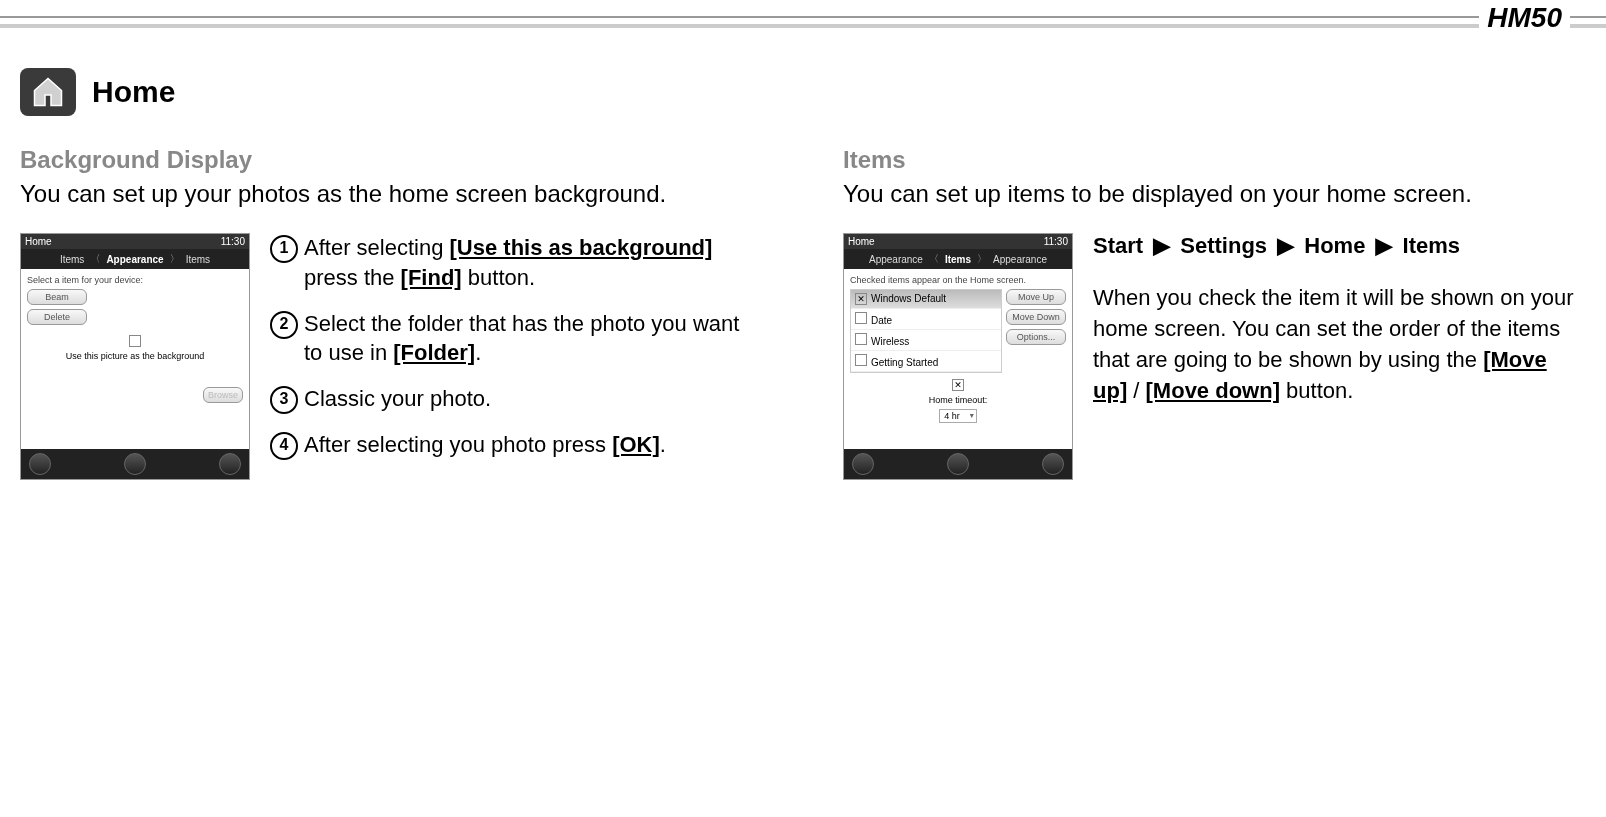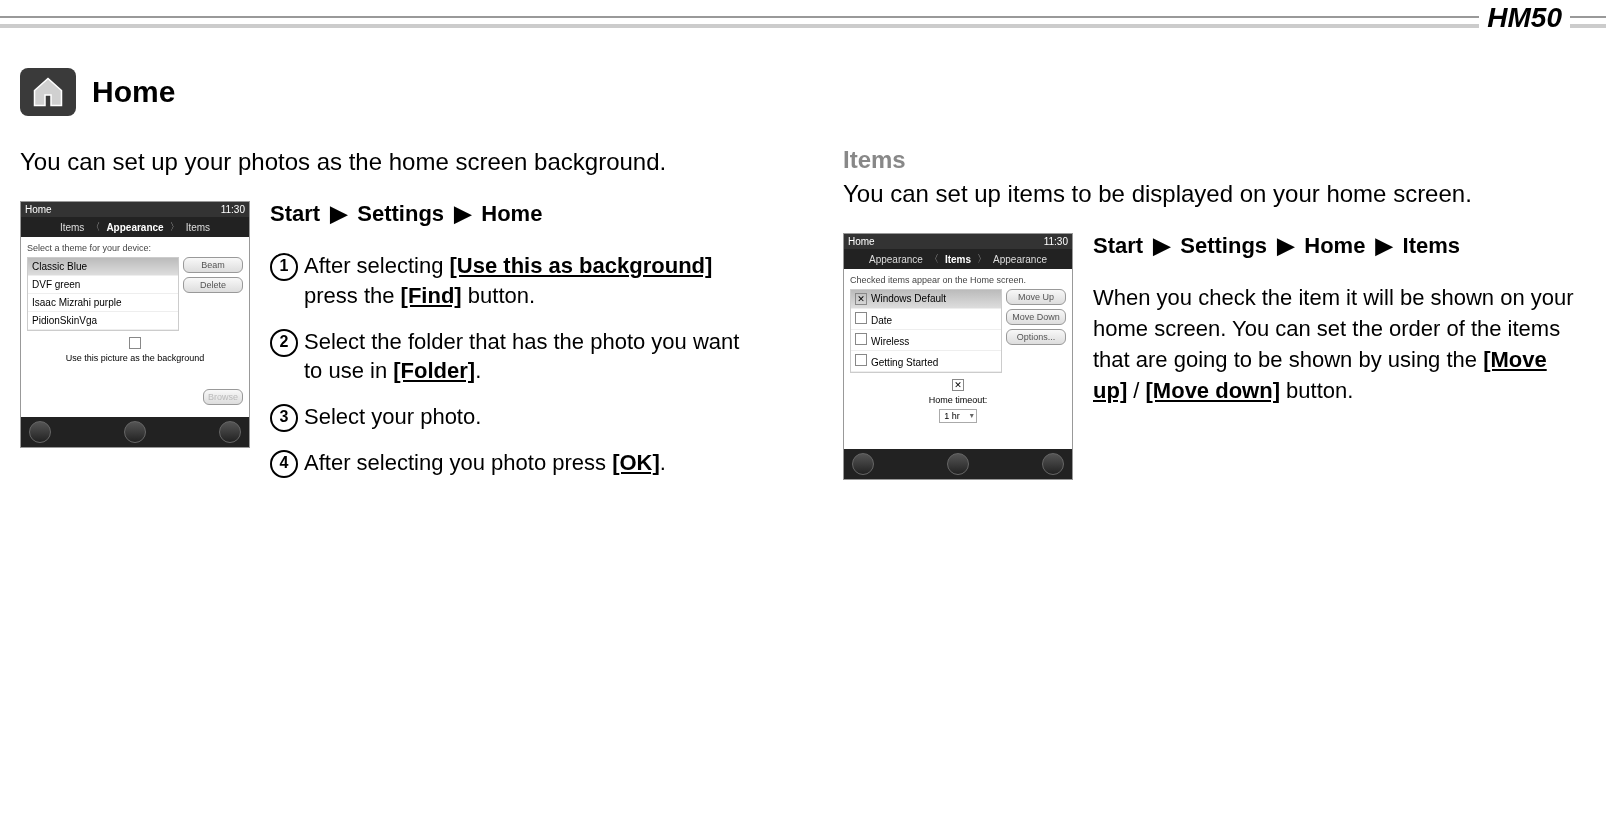--- a/index.html
+++ b/index.html
@@ -62,46 +62,41 @@
 
     <div class="section-header">
       <div class="home-icon">
         <svg viewBox="0 0 24 24" fill="none">
             <path d="M3 11 L12 3 L21 11 V21 H14 V14 H10 V21 H3 Z" fill="#d0d0d0" stroke="#fff" stroke-width="1"></path>
           </svg>
       </div>
       <div class="section-title">Home</div>
     </div>
 
+    <div class="subhead">Background Display</div>
     <div class="lead">You can set up your photos as the home screen background.</div>
 
     <div class="row">
 
       <div class="screenshot">
         <div class="device">
           <div class="statusbar">
             <span>Home</span>
             <span>11:30</span>
           </div>
           <div class="tabs">
             <span>Items</span>
             <span class="chev">〈</span>
             <span class="active">Appearance</span>
             <span class="chev">〉</span>
             <span>Items</span>
           </div>
           <div class="body">
-            <div class="hint">Select a theme for your device:</div>
+            <div class="hint">Select a item for your device:</div>
             <div style="display:flex; gap:4px;">
-              <div class="list" style="flex:1;">
-                <div class="list-item sel">Classic Blue</div>
-                <div class="list-item">DVF green</div>
-                <div class="list-item">Isaac Mizrahi purple</div>
-                <div class="list-item">PidionSkinVga</div>
-              </div>
               <div class="sidebtns">
                 <div class="btn">Beam</div>
                 <div class="btn">Delete</div>
               </div>
             </div>
             <div class="checkrow">
               <span class="checkbox"></span>
               <span>Use this picture as the background</span>
             </div>
             <div style="text-align:right;">
@@ -110,35 +105,28 @@
           </div>
           <div class="bottombar">
             <div class="circle"></div>
             <div class="circle"></div>
             <div class="circle"></div>
           </div>
         </div>
       </div>
 
       <div class="instructions">
-        <div class="path">
-          <span>Start</span>
-          <span class="arrow">▶</span>
-          <span>Settings</span>
-          <span class="arrow">▶</span>
-          <span>Home</span>
-        </div>
         <ol class="steps">
           <li>
             <span>After selecting </span><span class="bold">[Use this as background]</span><span> press the </span><span class="bold">[Find]</span><span> button.</span>
           </li>
           <li>
             <span>Select the folder that has the photo you want to use in </span><span class="bold">[Folder]</span><span>.</span>
           </li>
-          <li>Select your photo.</li>
+          <li>Classic your photo.</li>
           <li>
             <span>After selecting you photo press </span><span class="bold">[OK]</span><span>.</span>
           </li>
         </ol>
       </div>
     </div>
   </div>
 
   <div class="col">
 
@@ -173,21 +161,21 @@
               </div>
               <div class="sidebtns">
                 <div class="btn">Move Up</div>
                 <div class="btn">Move Down</div>
                 <div class="btn">Options...</div>
               </div>
             </div>
             <div class="checkrow">
               <span class="checkbox">✕</span>
               <span>Home timeout:</span>
-              <span class="select">1 hr</span>
+              <span class="select">4 hr</span>
             </div>
           </div>
           <div class="bottombar">
             <div class="circle"></div>
             <div class="circle"></div>
             <div class="circle"></div>
           </div>
         </div>
       </div>
 

